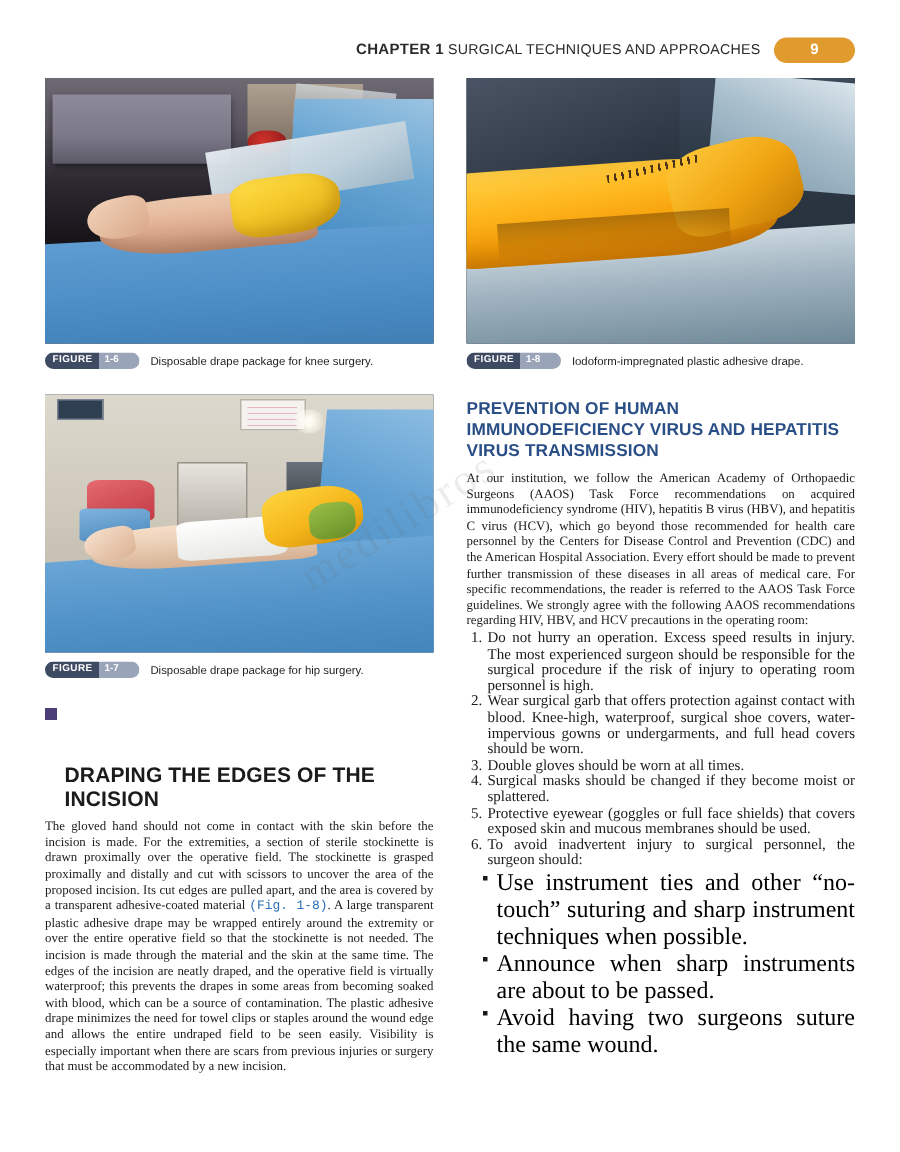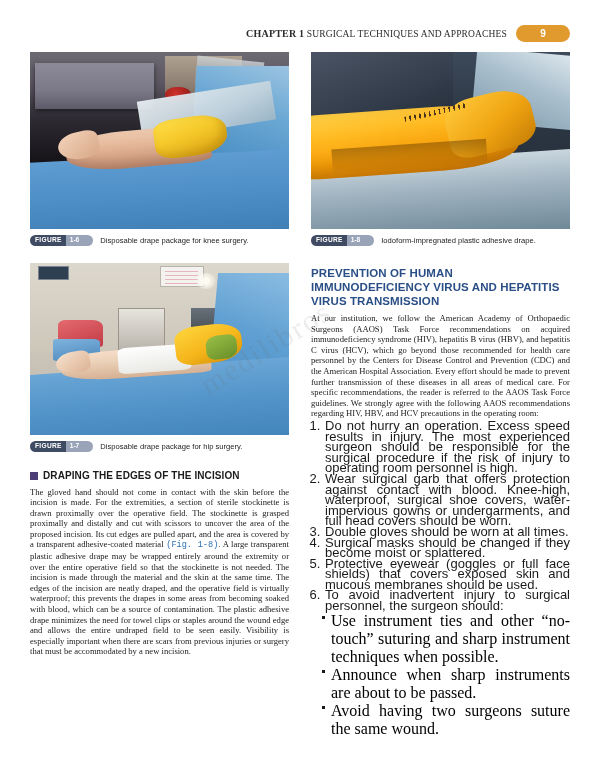--- a/index.html
+++ b/index.html
@@ -20,21 +20,21 @@
   .header {
     position: absolute;
     top: 22px; left: 30px; right: 30px;
     height: 22px;
     display: flex;
     align-items: center;
     justify-content: flex-end;
     gap: 0;
   }
   .header-text {
-    font-family: Liberation Serif, serif;
+    font-family: Liberation Sans, sans-serif;
     font-size: 9.5px;
     color: #2b2b2b;
     letter-spacing: 0.15px;
     white-space: nowrap;
     text-transform: uppercase;
   }
   .header-text .chap {
     font-weight: bold;
     font-size: 10px;
     letter-spacing: 0.2px;
@@ -331,26 +331,27 @@
     margin-bottom: 5px;
   }
   .sec-sq {
     width: 8px; height: 8px;
     background: #4c3f77;
     flex: none;
     margin-top: 2px;
   }
   .sec-title {
     font-family: "Liberation Sans", sans-serif;
-    font-size: 10px;
+    font-size: 14px;
     font-weight: bold;
     color: #1b1b1b;
     letter-spacing: .1px;
     text-transform: uppercase;
     line-height: 1.15;
+    margin-top: 38px;
   }
   .big-head {
     font-family: "Liberation Sans", sans-serif;
     font-size: 11.5px;
     font-weight: bold;
     color: #2a4f86;
     line-height: 1.22;
     text-transform: uppercase;
     letter-spacing: .1px;
     margin-bottom: 5px;
@@ -362,22 +363,22 @@
     color: #1a1a1a;
     text-align: justify;
     text-indent: 0;
     margin: 0;
   }
   .xref { color: #2a6fb5; font-family: Liberation Mono, monospace; }
 
   ol.numlist {
     margin: 2px 0 0 0;
     padding-left: 13px;
-    font-family: Liberation Sans, sans-serif;
-    font-size: 13px;
+    font-family: Liberation Serif, serif;
+    font-size: 10px;
     line-height: 10.6px;
     color: #1a1a1a;
   }
   ol.numlist > li {
     text-align: justify;
     margin-bottom: 0;
     padding-left: 1px;
   }
   ul.bullist {
     list-style: none;

